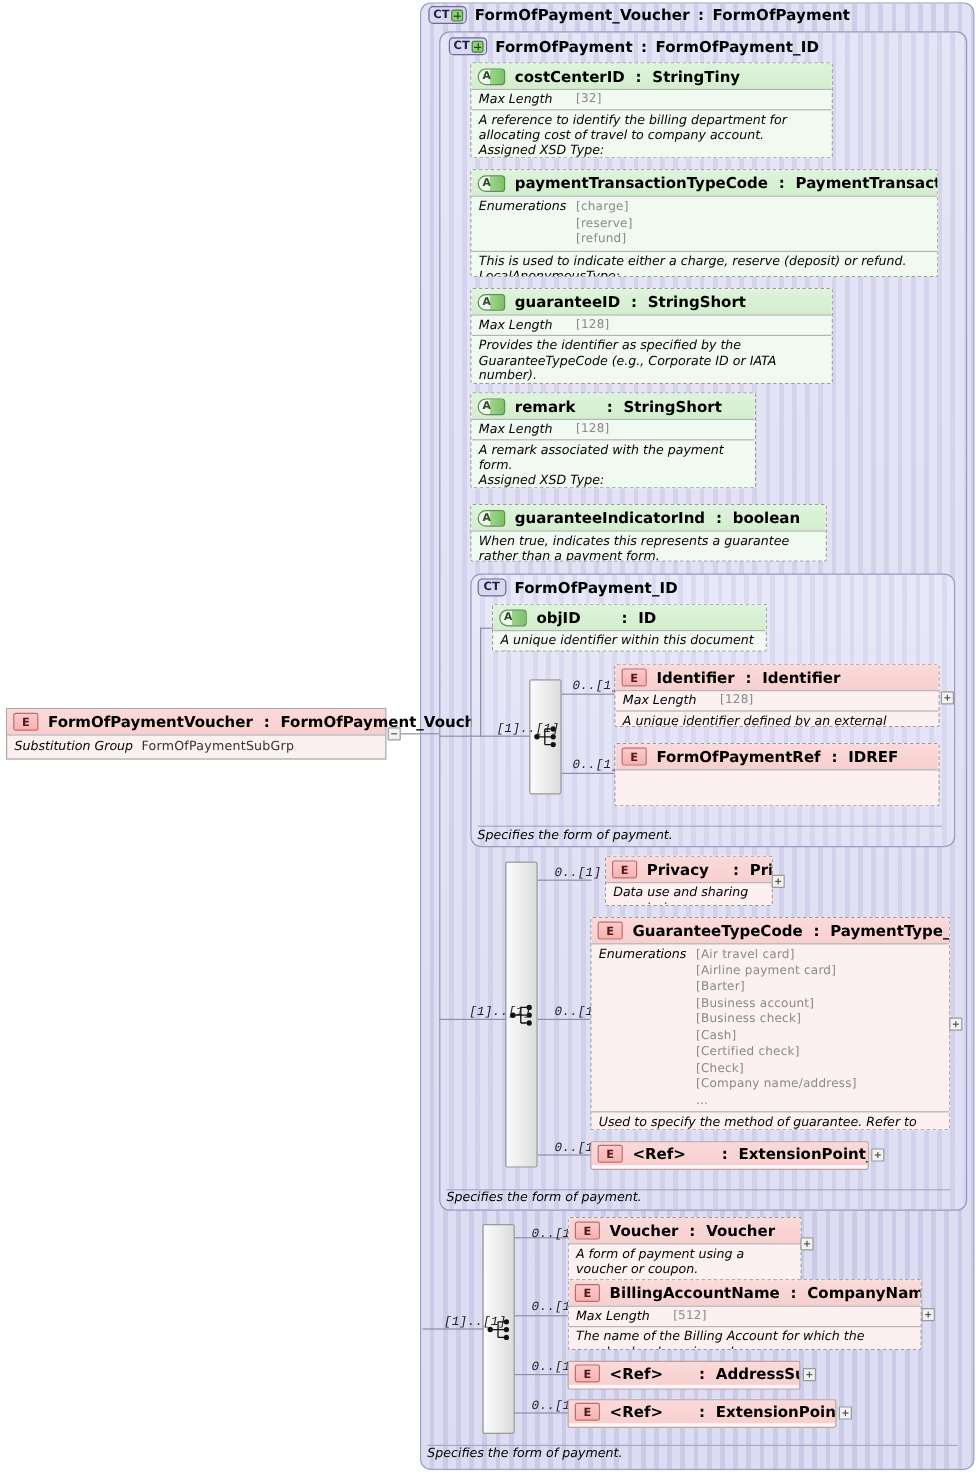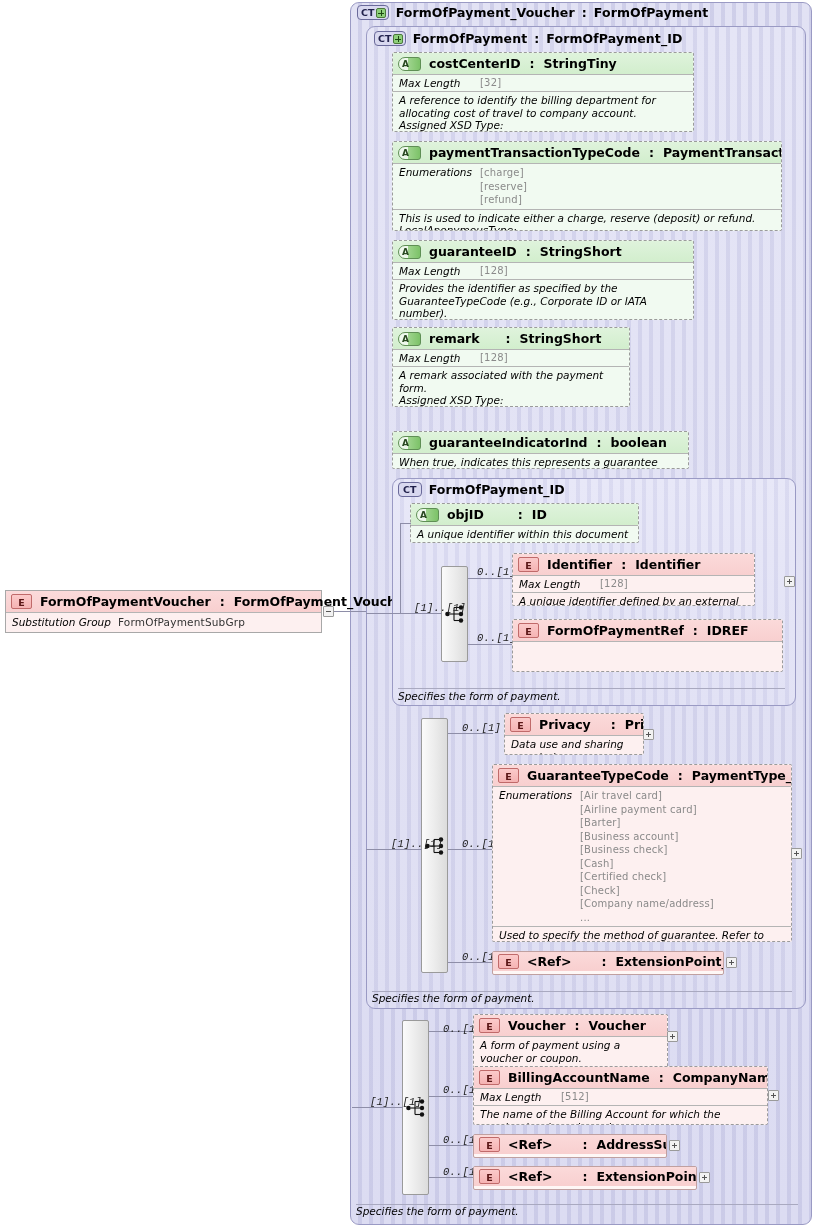--- a/index.html
+++ b/index.html
@@ -267,21 +267,21 @@
     </div>
     <div class="facet">
       <span class="fname">Max Length</span>
       <span class="fval">[128]</span>
     </div>
     <div class="doc" style="white-space:pre-line;">A remark associated with the payment form.
 Assigned XSD Type: {http://chameleon.anonymous/ns}StringLength1to128</div>
   </div>
 </div>
 
-<div class="card attr" style="left:392px; top:431px; width:297px; height:38px;">
+<div class="card attr" style="left:392px; top:420px; width:297px; height:48px;">
   <div class="inner">
     <div class="hdr">
       <span class="ico-a"></span>
       <span>guaranteeIndicatorInd</span>
       <span class="sep">:</span>
       <span>boolean</span>
     </div>
     <div class="doc" style="white-space:pre-line;">When true, indicates this represents a guarantee rather than a payment form.</div>
   </div>
 </div>
@@ -320,21 +320,21 @@
   </svg>
 </div>
 <div class="card-lbl" style="left:414px; top:602px;">[1]..[1]</div>
 <div class="line hline" style="left:366px; top:613px; width:76px;"></div>
 <div class="line vline" style="left:400px; top:523px; height:91px;"></div>
 <div class="line hline" style="left:400px; top:523px; width:11px;"></div>
 <div class="line hline" style="left:468px; top:578px; width:45px;"></div>
 <div class="line hline" style="left:468px; top:644px; width:45px;"></div>
 
 <div class="card-lbl" style="left:477px; top:566px;">0..[1]</div>
-<div class="card elem" style="left:512px; top:553px; width:243px; height:53px;">
+<div class="card elem" style="left:512px; top:553px; width:271px; height:53px;">
   <div class="inner">
     <div class="hdr">
       <span class="ico-e"></span>
       <span>Identifier</span>
       <span class="sep">:</span>
       <span>Identifier</span>
     </div>
     <div class="facet">
       <span class="fname">Max Length</span>
       <span class="fval">[128]</span>

